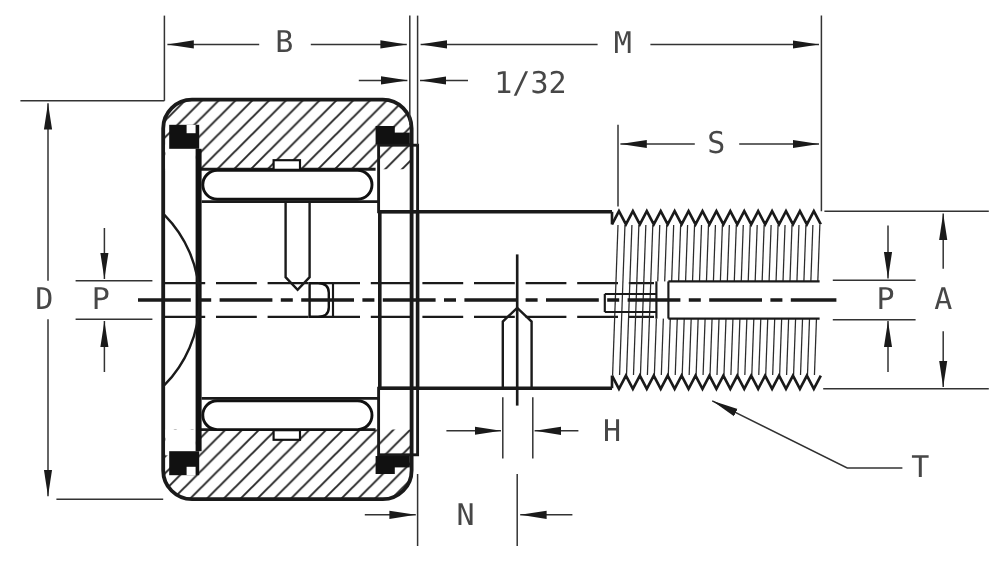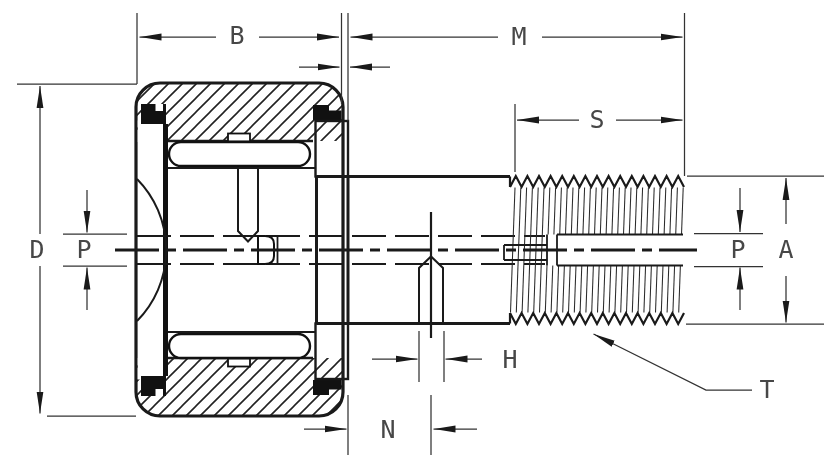--- a/index.html
+++ b/index.html
@@ -188,20 +188,21 @@
     <line x1="372" y1="359" x2="417.5" y2="359" marker-end="url(#arr)"></line>
     <line x1="482" y1="359" x2="445.5" y2="359" marker-end="url(#arr)"></line>
     <line x1="304" y1="429" x2="346.5" y2="429" marker-end="url(#arr)"></line>
     <line x1="477" y1="429" x2="433.5" y2="429" marker-end="url(#arr)"></line>
     <path d="M752,390 H706 L593.5,334" marker-end="url(#arr)"></path>
   </g>
 </svg>
 
 <span class="lbl" style="left:237px;top:35px;">B</span>
 <span class="lbl" style="left:519px;top:36px;">M</span>
+<span class="lbl" style="left:442px;top:69px;">1/32</span>
 <span class="lbl" style="left:597px;top:119px;">S</span>
 <span class="lbl" style="left:37px;top:249px;">D</span>
 <span class="lbl" style="left:84px;top:249px;">P</span>
 <span class="lbl" style="left:738px;top:249px;">P</span>
 <span class="lbl" style="left:786px;top:249px;">A</span>
 <span class="lbl" style="left:510px;top:359px;">H</span>
 <span class="lbl" style="left:388px;top:429px;">N</span>
 <span class="lbl" style="left:767px;top:389px;">T</span>
 
 </div>

